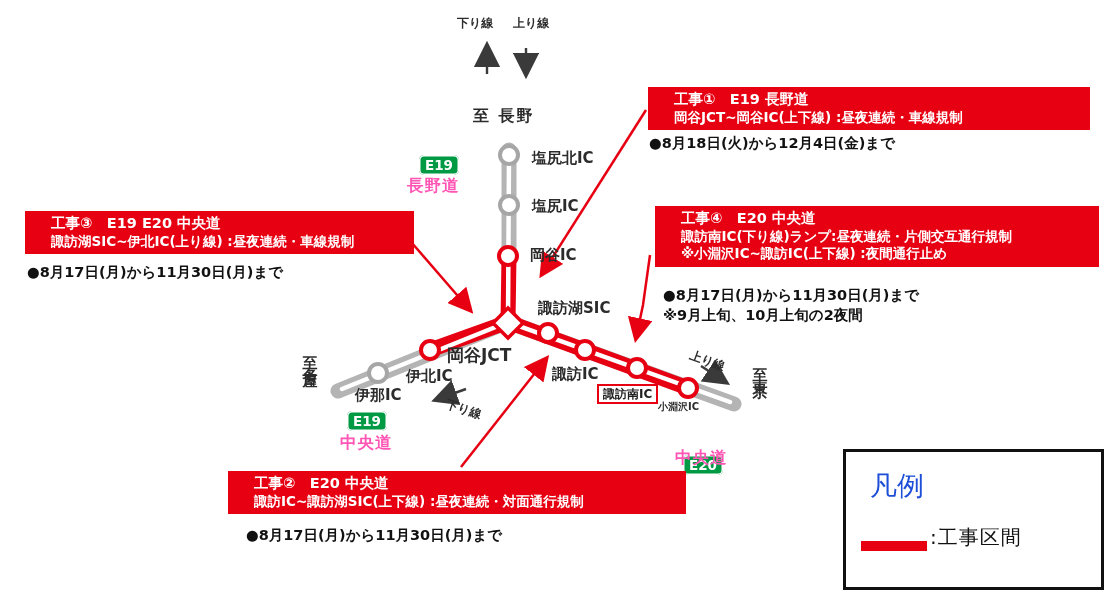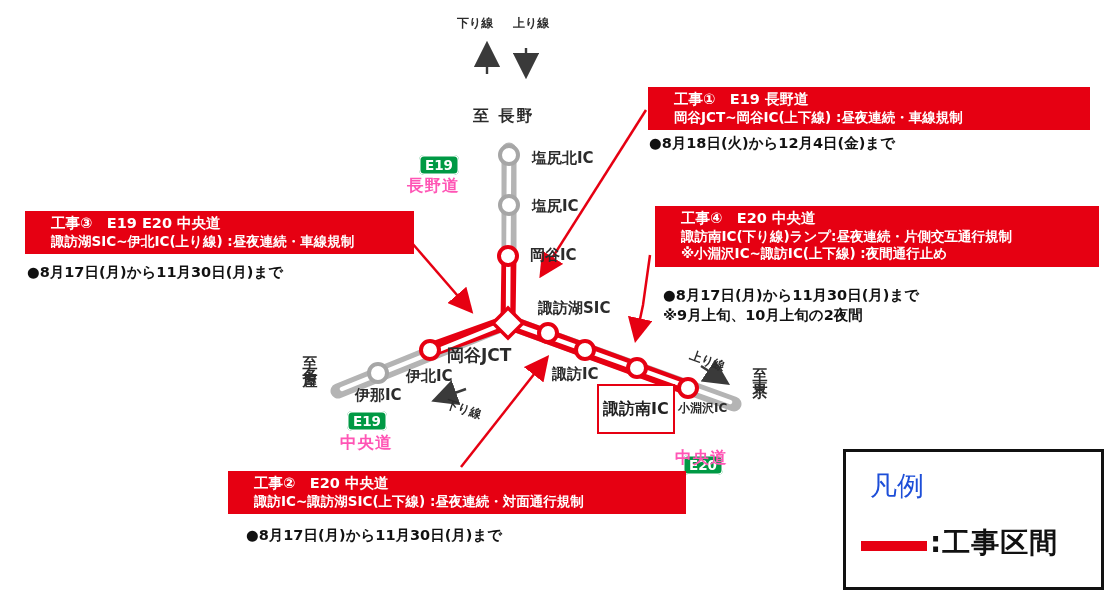--- a/index.html
+++ b/index.html
@@ -34,27 +34,27 @@
          box-shadow:inset 0 0 0 1.5px #fff;}
   .route{font-size:16.5px;font-weight:bold;color:var(--route-pink,#ff55b5);letter-spacing:1px;}
 
   .workbox{background:var(--construction-red,#e60012);color:#fff;font-weight:bold;
            padding:3px 9px 4px 26px;line-height:1.3;box-sizing:border-box;}
   .workbox .t{font-size:14.5px;}
   .workbox .d{font-size:13.5px;}
   .date{font-size:14.5px;font-weight:bold;color:#111;}
 
   .icbox{background:#fff;border:2px solid var(--construction-red,#e60012);
-         font-size:16px;font-weight:bold;color:#222;padding:16px 4px;line-height:14px;}
+         font-size:12px;font-weight:bold;color:#222;padding:1px 4px;line-height:14px;}
 
   .legend{border:3px solid #111;background:#fff;box-sizing:border-box;}
   .legend .ttl{position:absolute;left:24px;top:16px;font-size:27px;font-weight:500;color:#1d4ed8;}
   .legend .sw{position:absolute;left:15px;top:89px;width:66px;height:10px;
               background:var(--construction-red,#e60012);}
-  .legend .it{position:absolute;left:84px;top:72px;font-size:28px;font-weight:700;color:#111;letter-spacing:1px;}
+  .legend .it{position:absolute;left:84px;top:72px;font-size:20px;font-weight:400;color:#111;letter-spacing:1px;}
 </style>
 </head>
 <body>
 
 <div class="stage">
 
   <svg class="layer" width="1112" height="599" viewBox="0 0 1112 599">
     <defs>
       <marker id="mRed" markerWidth="10" markerHeight="10" refX="8" refY="5" orient="auto">
         <path d="M0,0 L10,5 L0,10 Z" fill="#e60012"></path>
@@ -114,21 +114,21 @@
 
   <div class="abs ic" style="left:532px;top:149px;">塩尻北IC</div>
   <div class="abs ic" style="left:532px;top:197px;">塩尻IC</div>
   <div class="abs ic" style="left:530px;top:246px;">岡谷IC</div>
   <div class="abs ic" style="left:538px;top:299px;">諏訪湖SIC</div>
   <div class="abs jct" style="left:447px;top:344px;">岡谷JCT</div>
   <div class="abs ic" style="left:406px;top:367px;">伊北IC</div>
   <div class="abs ic" style="left:355px;top:386px;">伊那IC</div>
   <div class="abs ic" style="left:552px;top:365px;">諏訪IC</div>
   <div class="abs icbox" style="left:597px;top:384px;">諏訪南IC</div>
-  <div class="abs ic" style="left:678px;top:400px;font-size:12px;">小淵沢IC</div>
+  <div class="abs ic" style="left:658px;top:400px;font-size:10px;">小淵沢IC</div>
 
   <div class="abs vert" style="left:300px;top:344px;">至 名古屋</div>
   <div class="abs vert" style="left:750px;top:356px;">至 東京</div>
   <div class="abs small rot18" style="left:449px;top:396px;">下り線</div>
   <div class="abs small rot20" style="left:693px;top:347px;"></div>
   <div class="abs small rot20" style="left:693px;top:347px;">上り線</div>
 
   <div class="abs workbox" style="left:648px;top:87px;width:442px;">
     <div class="t">工事①　E19 長野道</div>
     <div class="d">岡谷JCT~岡谷IC(上下線) :昼夜連続・車線規制</div>

